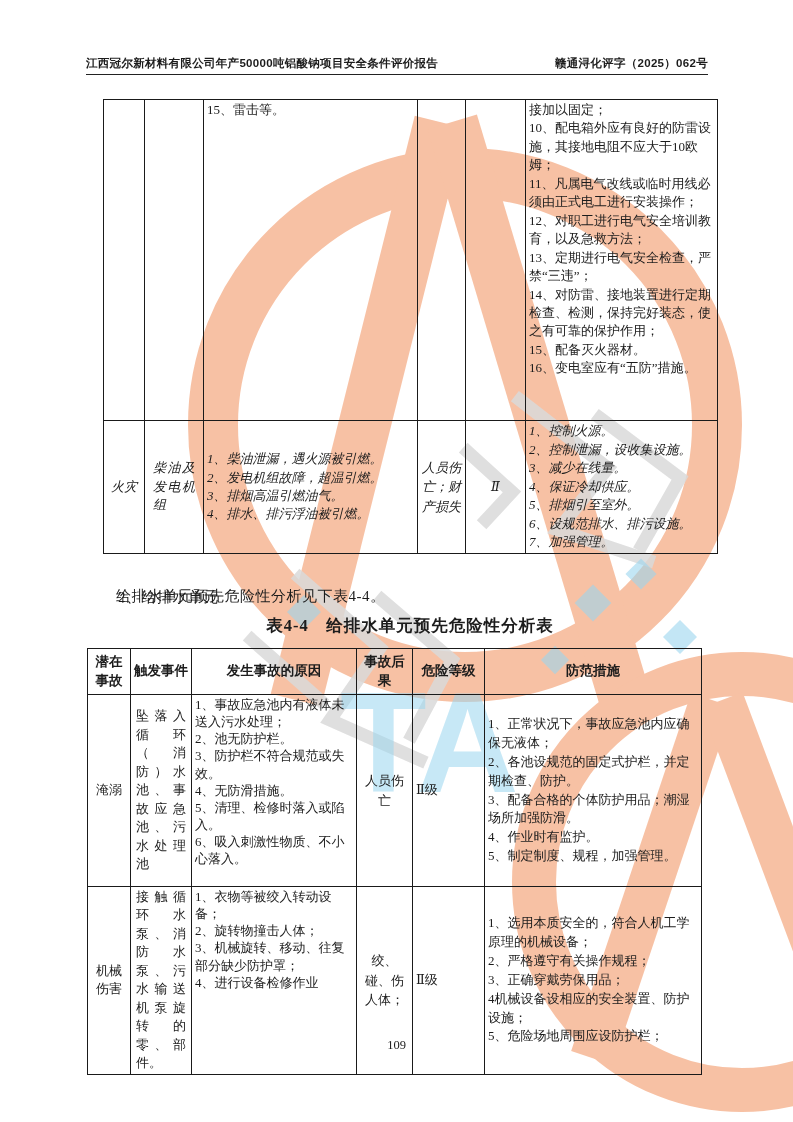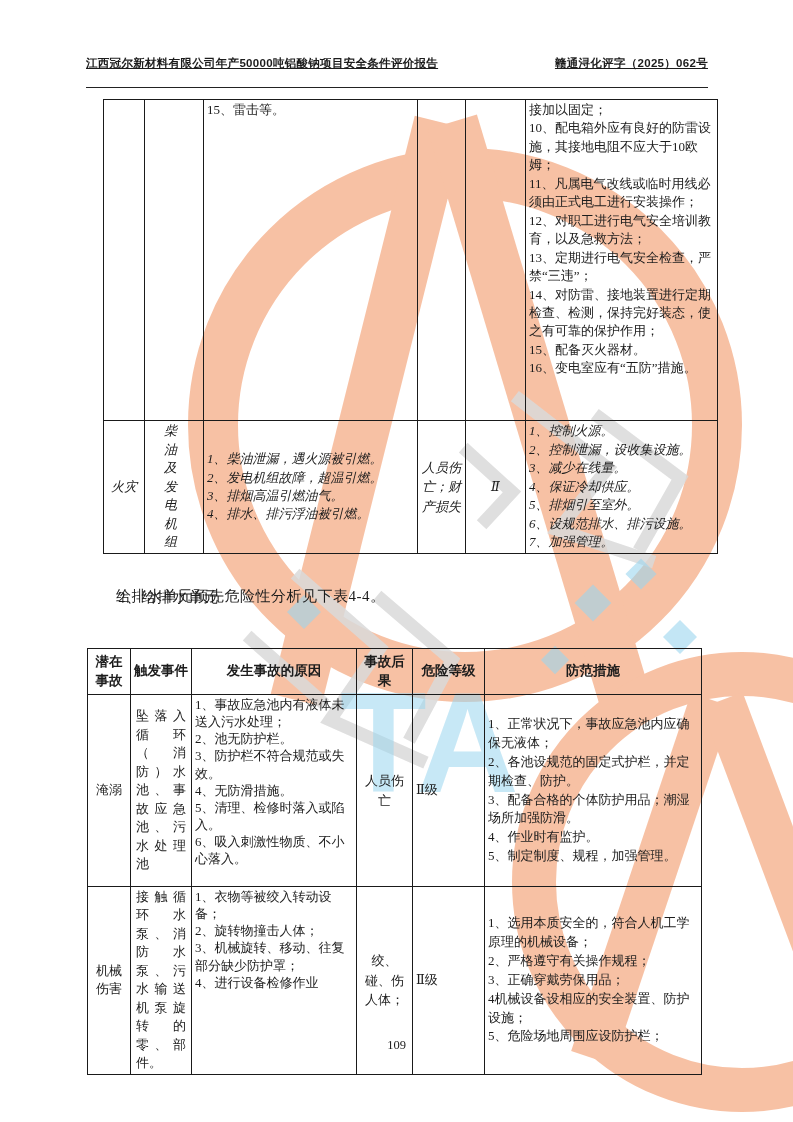--- a/index.html
+++ b/index.html
@@ -7,36 +7,36 @@
     position:relative;width:793px;height:1122px;background:#ffffff;
     font-family:"Liberation Serif","DejaVu Serif",serif;color:#1c1c1c;
     overflow:hidden;margin:0 auto;
   }
   .wm{position:absolute;left:0;top:0;width:793px;height:1122px;pointer-events:none;}
   .content{position:absolute;left:0;top:0;width:793px;height:1122px;}
 
   .header{
     position:absolute;left:86px;top:56px;width:622px;
     display:flex;justify-content:space-between;align-items:flex-start;
-    border-bottom:1.5px solid #222;padding-bottom:16px;
+    border-bottom:1.5px solid #222;padding-bottom:3px;
     font-family:"Liberation Sans","DejaVu Sans",sans-serif;
-    font-size:11.5px;font-weight:600;letter-spacing:.3px;text-decoration:underline;
+    font-size:11.5px;font-weight:600;letter-spacing:.3px;
   }
 
   table{border-collapse:collapse;table-layout:fixed;position:absolute;background:transparent;}
   td,th{border:1.4px solid #1a1a1a;font-size:13px;padding:1px 3px;overflow:hidden;
         font-weight:normal;margin-top:12px;}
   .pre{white-space:pre-line;}
 
   .t1{left:103px;top:99px;width:614px;}
   .t1 .r0 td{height:318px;vertical-align:top;}
   .t1 .r1 td{height:130px;vertical-align:middle;font-style:italic;}
   .t1 td{line-height:1.42;}
   .t1 .c-pot{text-align:center;}
-  .t1 .c-trig{text-align:justify;padding:1px 19px;}
+  .t1 .c-trig{text-align:justify;padding:1px 8px;}
   .t1 .c-cons{text-align:center;line-height:1.5;}
   .t1 .c-lvl{text-align:center;}
 
   .sec-heading{position:absolute;left:118px;top:556px;font-size:15px;letter-spacing:.5px;margin-top:32px;}
   .sec-intro{position:absolute;left:116px;top:587px;font-size:15px;letter-spacing:.5px;}
   .tbl-title{position:absolute;left:103px;top:615px;width:614px;text-align:center;
              font-size:16.5px;font-weight:bold;letter-spacing:1px;}
 
   .t2{left:87px;top:648px;width:614px;}
   .t2 th{height:43px;text-align:center;vertical-align:middle;font-weight:bold;
@@ -132,20 +132,21 @@
 4、保证冷却供应。
 5、排烟引至室外。
 6、设规范排水、排污设施。
 7、加强管理。</td>
         </tr>
       </tbody>
     </table>
 
     <div class="sec-heading">2、给排水单元</div>
     <div class="sec-intro">给排水单元预先危险性分析见下表4-4。</div>
+    <div class="tbl-title">表4-4　给排水单元预先危险性分析表</div>
 
     <table class="t2">
       <colgroup>
         <col style="width:43px">
           <col style="width:61px">
           <col style="width:165px">
         <col style="width:56px">
           <col style="width:72px">
           <col style="width:217px">
       </colgroup>

